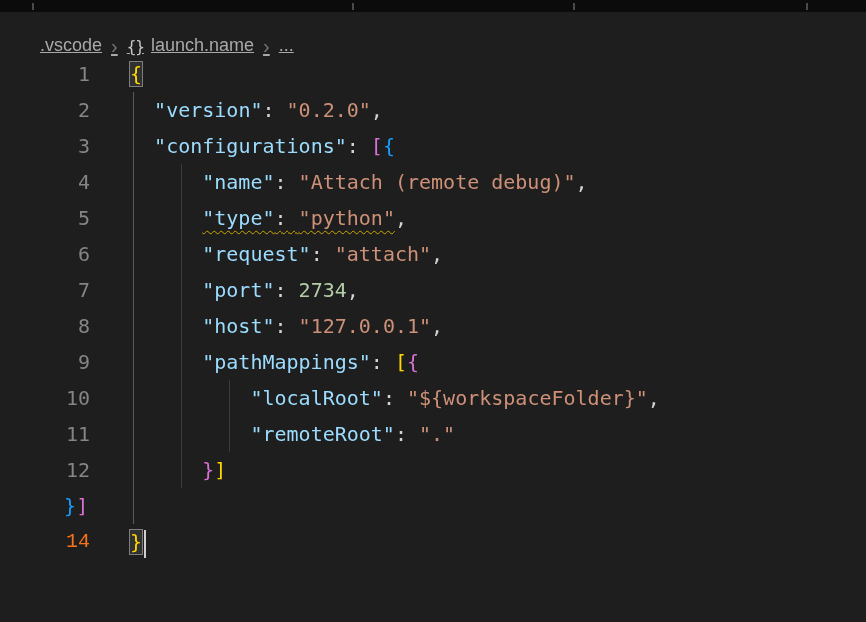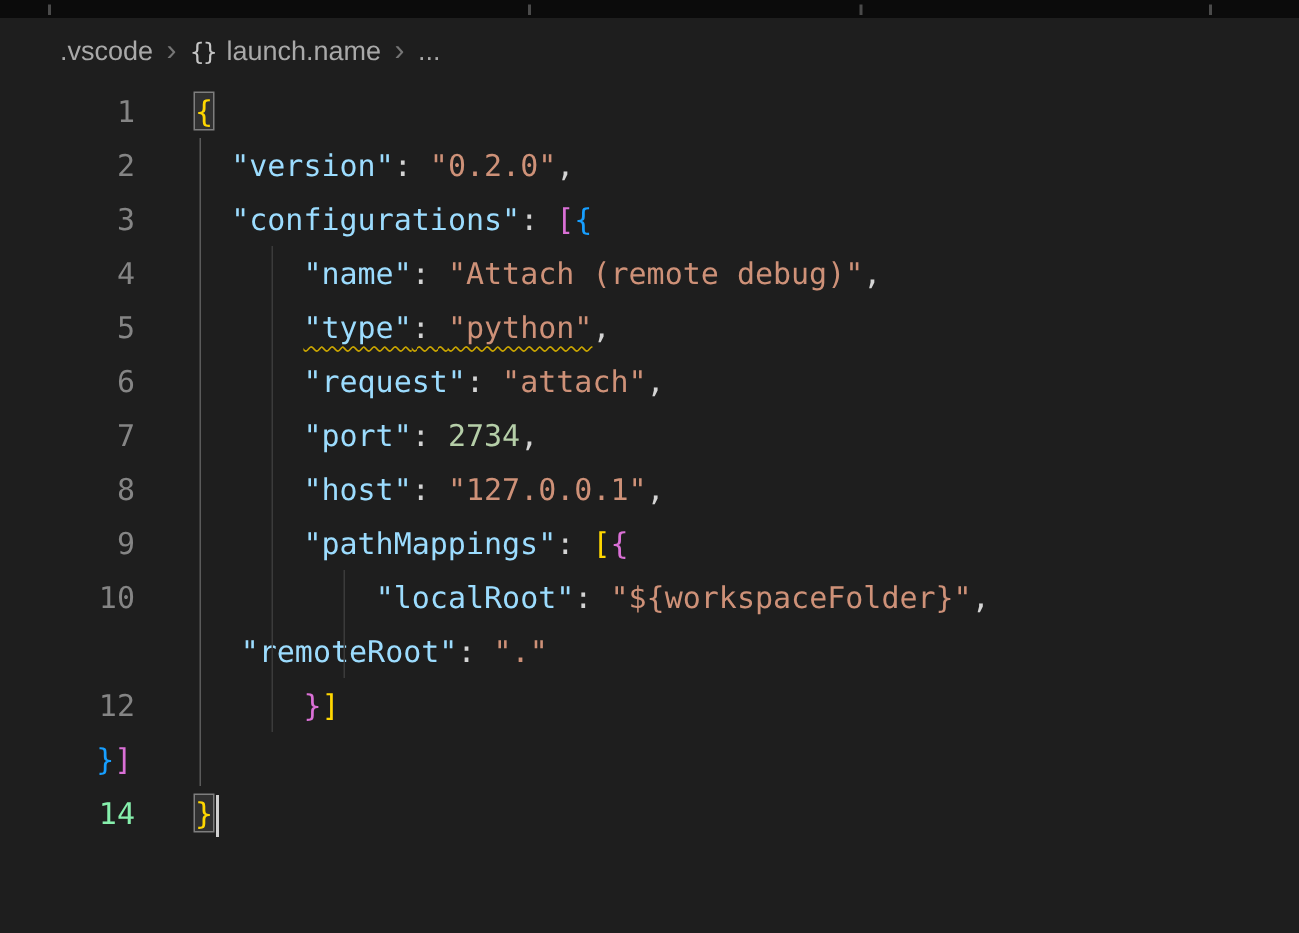--- a/index.html
+++ b/index.html
@@ -12,23 +12,23 @@
   .tab-strip{
     position:absolute;top:0;left:0;width:866px;height:12px;
     background:#0b0b0b;
   }
   .tab-sep{
     position:absolute;top:3px;width:2px;height:7px;background:#4a4a4a;
   }
   
   .breadcrumb{
     position:absolute;top:12px;left:0;width:866px;height:44px;
-    display:flex;align-items:center;padding-left:40px;box-sizing:border-box;
+    display:flex;align-items:flex-end;padding-left:40px;box-sizing:border-box;
     font-family:"Liberation Sans","DejaVu Sans",sans-serif;
-    font-size:18px;color:#a9a9a9;
+    font-size:18px;color:#a9a9a9;text-decoration:underline;
   }
   .breadcrumb .crumb{cursor:pointer;}
   .breadcrumb .chevron{
     color:#767676;font-size:20px;margin:0 9px;line-height:1;
   }
   .breadcrumb .json-icon{
     color:#c5c5c5;font-family:"DejaVu Sans Mono",monospace;
     font-size:16px;margin-right:7px;letter-spacing:-1px;
   }
   
@@ -36,21 +36,21 @@
     position:absolute;top:56px;left:0;width:866px;bottom:0;
     font-size:20px;line-height:36px;
   }
   .indent-guide{position:absolute;width:1px;background:#3b3b3b;}
   .indent-guide.active{background:#5a5a5a;}
   .line{display:flex;height:36px;white-space:pre;}
   .ln{
     display:inline-block;width:90px;text-align:right;
     color:#858585;flex:0 0 90px;user-select:none;
   }
-  .ln.active{color:#86efac;}
+  .ln.active{color:#f97316;font-family:Liberation Mono, monospace;}
   .code{display:inline-block;padding-left:40px;white-space:pre;color:#d4d4d4;}
   .tk-key{color:#9cdcfe;}
   .tk-str{color:#ce9178;}
   .tk-num{color:#b5cea8;}
   .tk-pun{color:#d4d4d4;}
   .tk-b1{color:#ffd700;}
   .tk-b2{color:#da70d6;}
   .tk-b3{color:#179fff;}
   .bracket-match{
     outline:1px solid #7e7e7e;
@@ -96,18 +96,18 @@
       <div class="line"><span class="ln">1</span><span class="code"><span class="tk-b1 bracket-match">{</span></span></div>
       <div class="line"><span class="ln">2</span><span class="code"><span>  </span><span class="tk-key">"version"</span><span class="tk-pun">: </span><span class="tk-str">"0.2.0"</span><span class="tk-pun">,</span></span></div>
       <div class="line"><span class="ln">3</span><span class="code"><span>  </span><span class="tk-key">"configurations"</span><span class="tk-pun">: </span><span class="tk-b2">[</span><span class="tk-b3">{</span></span></div>
       <div class="line"><span class="ln">4</span><span class="code"><span>      </span><span class="tk-key">"name"</span><span class="tk-pun">: </span><span class="tk-str">"Attach (remote debug)"</span><span class="tk-pun">,</span></span></div>
       <div class="line"><span class="ln">5</span><span class="code"><span>      </span><span class="tk-key squiggle">"type"</span><span class="tk-pun squiggle">: </span><span class="tk-str squiggle">"python"</span><span class="tk-pun">,</span></span></div>
       <div class="line"><span class="ln">6</span><span class="code"><span>      </span><span class="tk-key">"request"</span><span class="tk-pun">: </span><span class="tk-str">"attach"</span><span class="tk-pun">,</span></span></div>
       <div class="line"><span class="ln">7</span><span class="code"><span>      </span><span class="tk-key">"port"</span><span class="tk-pun">: </span><span class="tk-num">2734</span><span class="tk-pun">,</span></span></div>
       <div class="line"><span class="ln">8</span><span class="code"><span>      </span><span class="tk-key">"host"</span><span class="tk-pun">: </span><span class="tk-str">"127.0.0.1"</span><span class="tk-pun">,</span></span></div>
       <div class="line"><span class="ln">9</span><span class="code"><span>      </span><span class="tk-key">"pathMappings"</span><span class="tk-pun">: </span><span class="tk-b1">[</span><span class="tk-b2">{</span></span></div>
       <div class="line"><span class="ln">10</span><span class="code"><span>          </span><span class="tk-key">"localRoot"</span><span class="tk-pun">: </span><span class="tk-str">"${workspaceFolder}"</span><span class="tk-pun">,</span></span></div>
-      <div class="line"><span class="code"><span>          </span><span class="tk-key">"remoteRoot"</span><span class="tk-pun">: </span><span class="tk-str">"."</span></span></div>
+      <div class="line"><span class="ln">11</span><span class="code"><span>          </span><span class="tk-key">"remoteRoot"</span><span class="tk-pun">: </span><span class="tk-str">"."</span></span></div>
       <div class="line"><span class="ln">12</span><span class="code"><span>      </span><span class="tk-b2">}</span><span class="tk-b1">]</span></span></div>
       <div class="line"><span class="code"><span>  </span><span class="tk-b3">}</span><span class="tk-b2">]</span></span></div>
       <div class="line"><span class="ln active">14</span><span class="code"><span class="tk-b1 bracket-match">}</span><span class="cursor"></span></span></div>
     </div>
 </div>
 
 </body></html>

